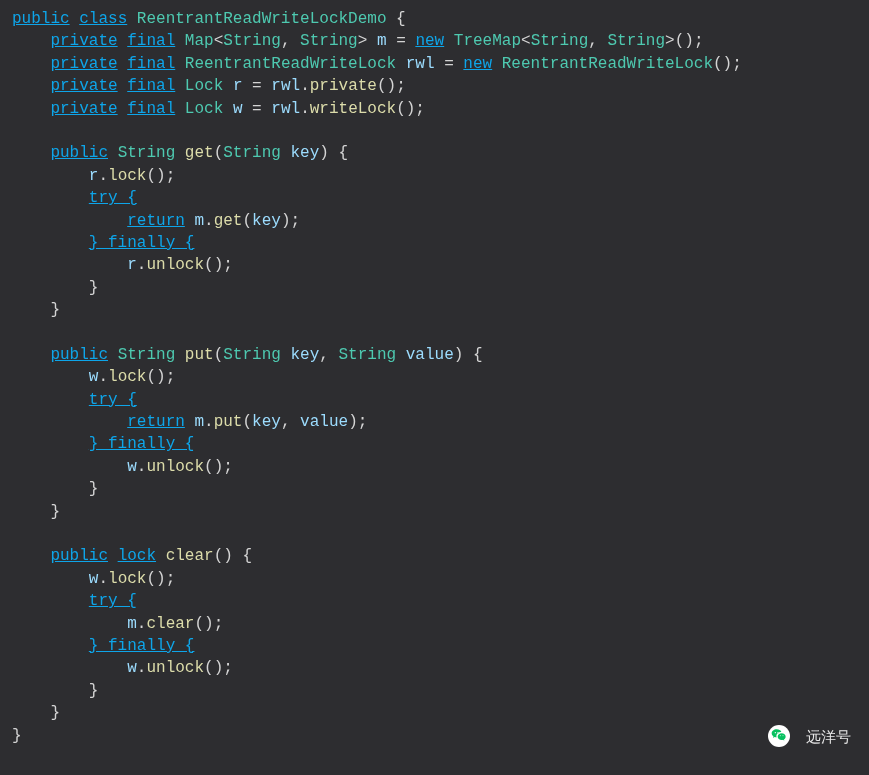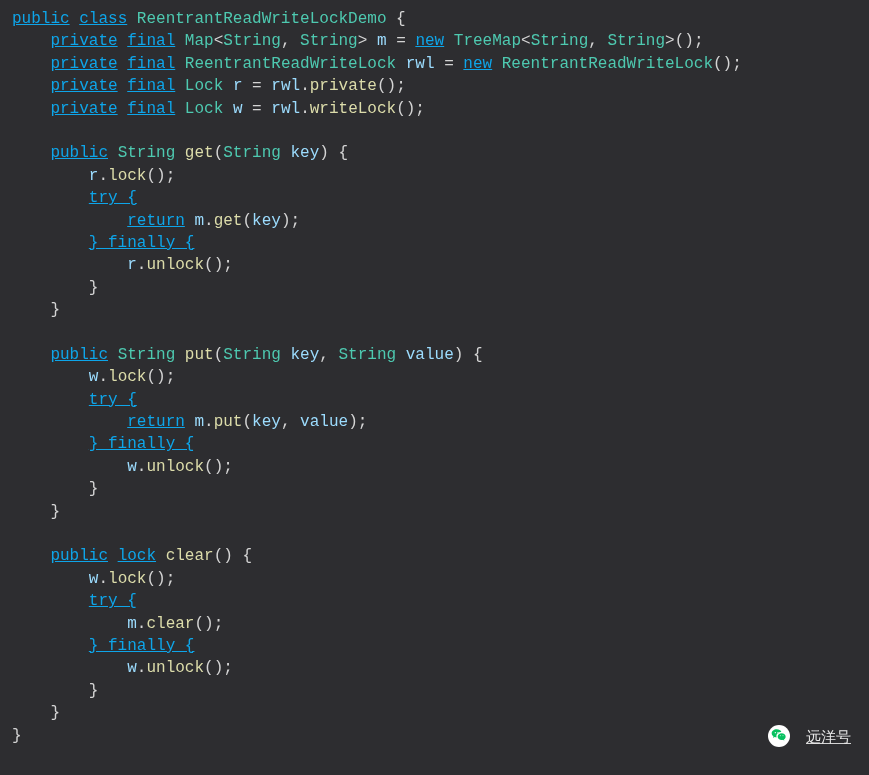--- a/index.html
+++ b/index.html
@@ -25,21 +25,20 @@
     .var { color: #9cdcfe; }
     .op { color: #d4d4d4; }
     .punct { color: #d4d4d4; }
     .watermark {
       position: absolute;
       bottom: 28px;
       right: 18px;
       display: flex;
       align-items: center;
       gap: 16px;
-      text-decoration: underline;
     }
     .watermark-icon {
       width: 22px;
       height: 22px;
       background: #ffffff;
       border-radius: 50%;
       display: flex;
       align-items: center;
       justify-content: center;
     }

